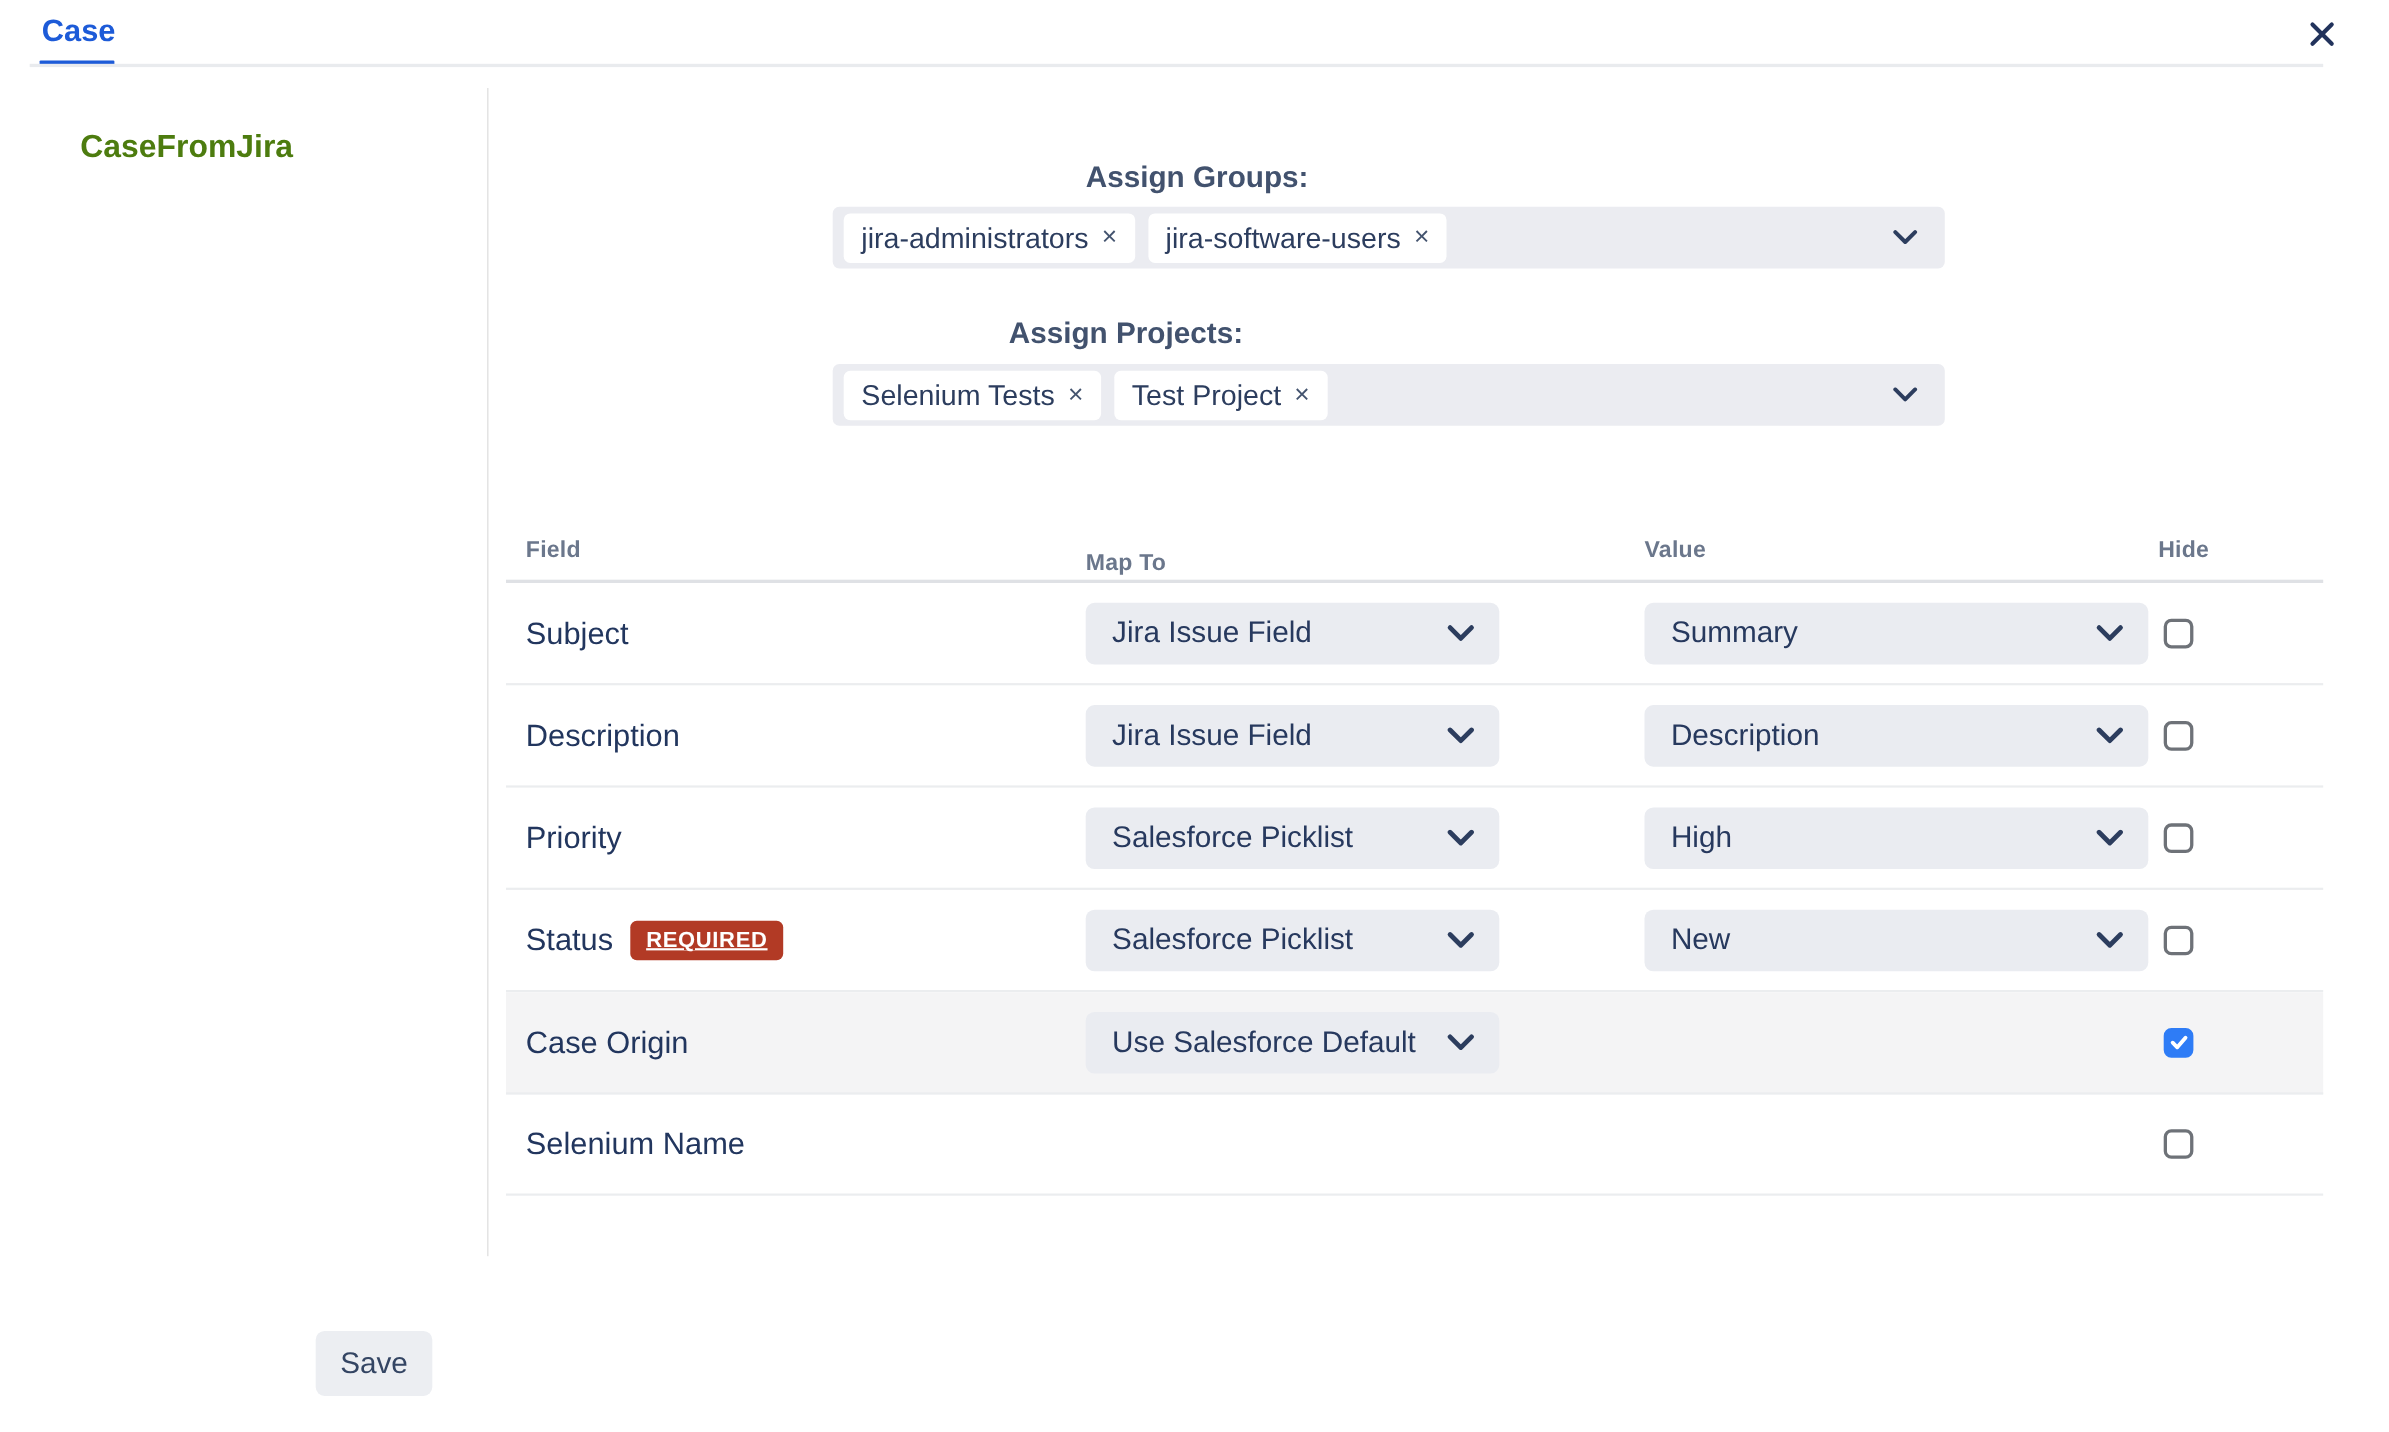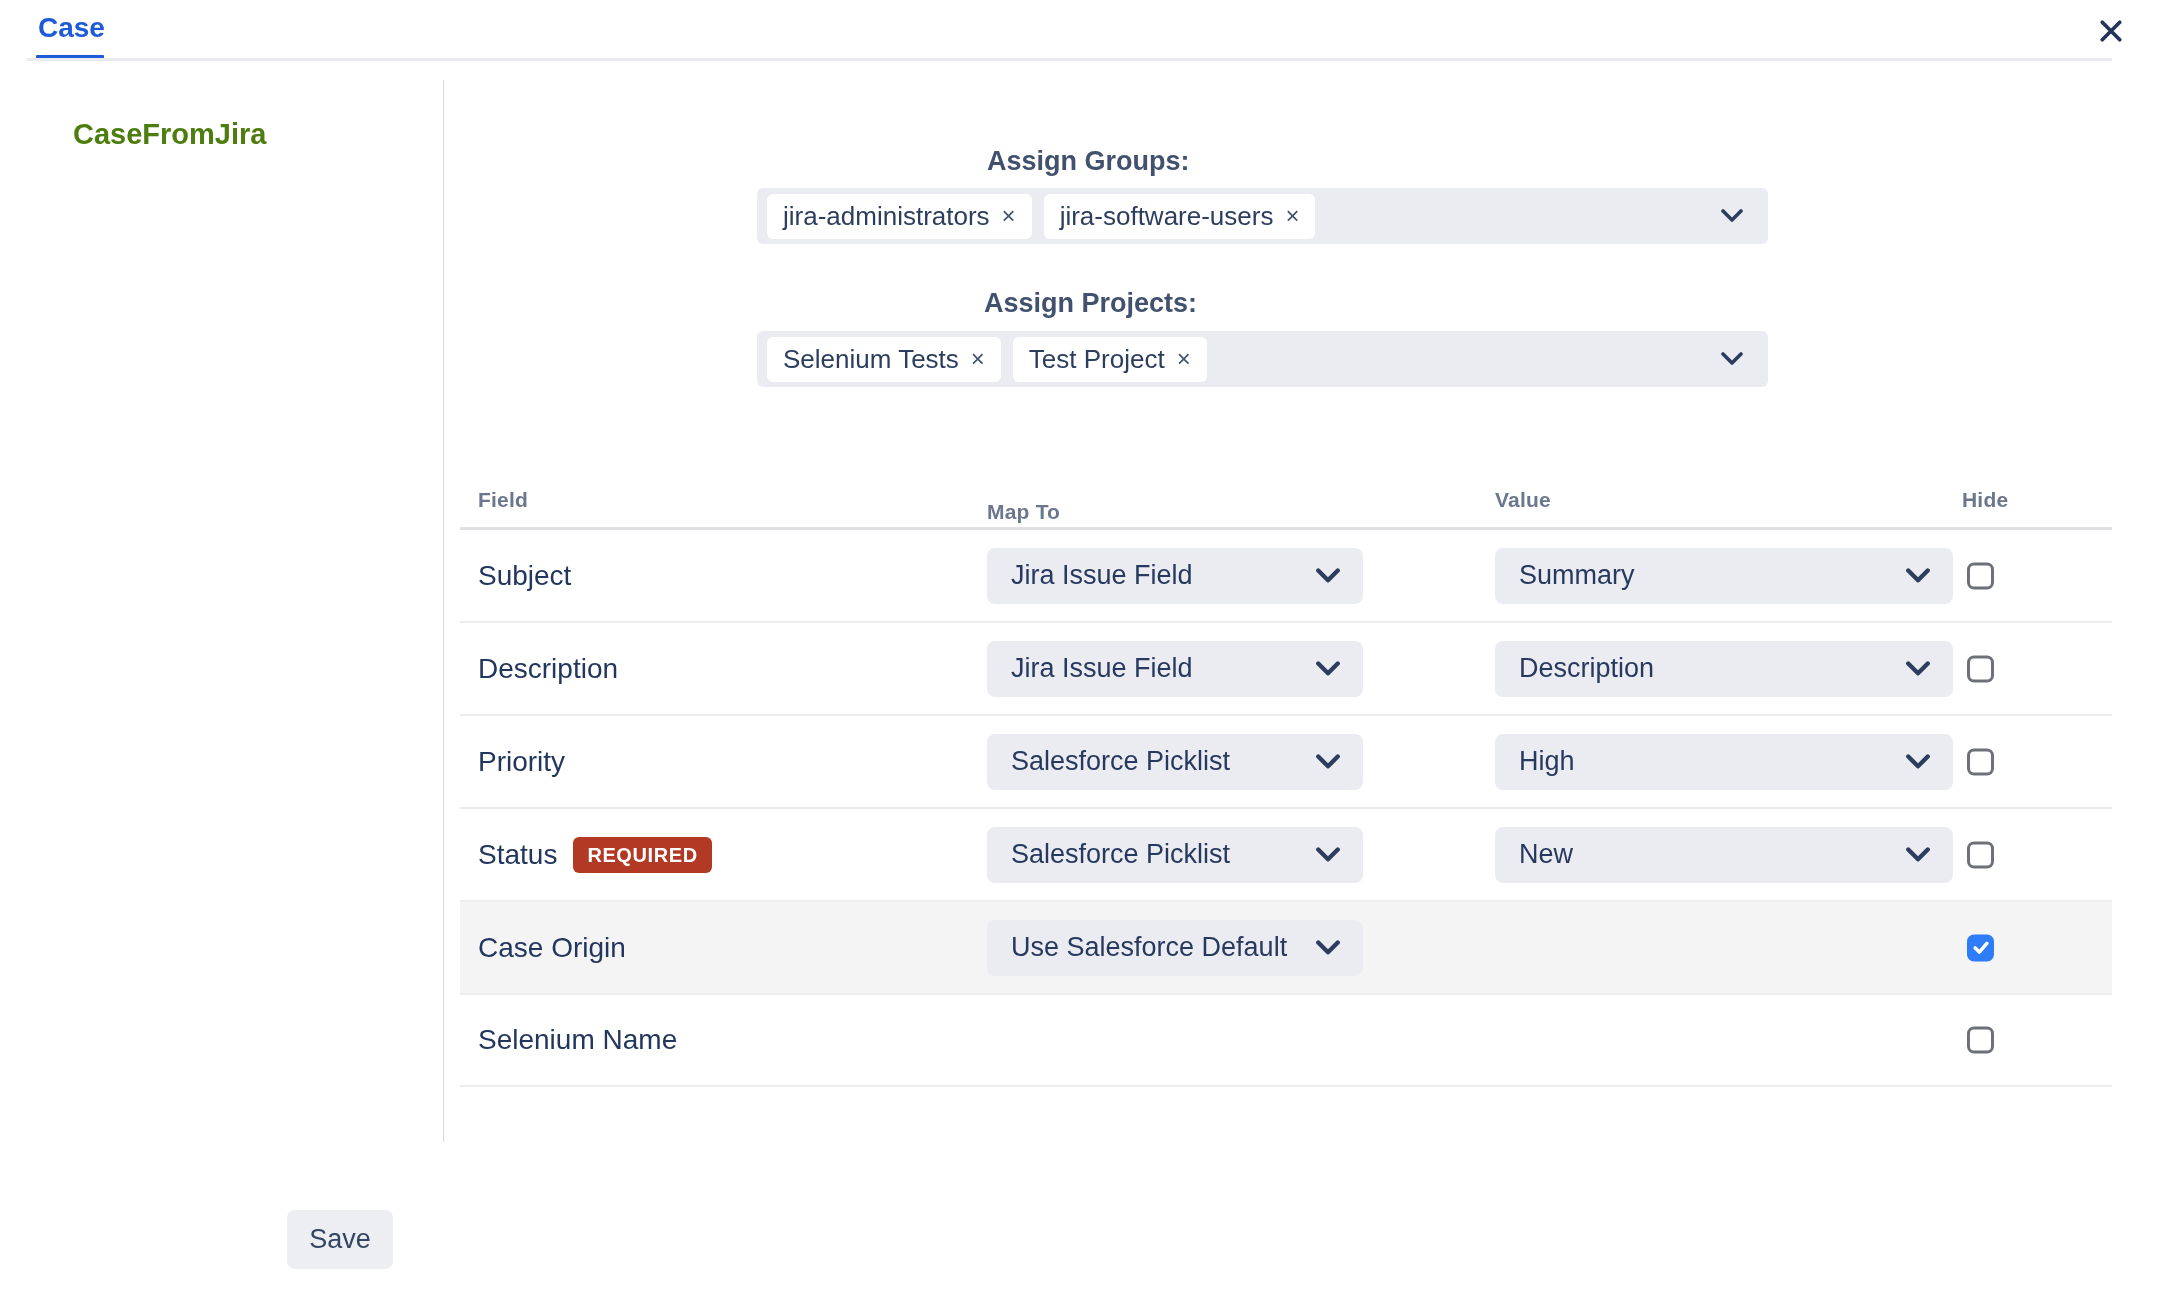--- a/index.html
+++ b/index.html
@@ -50,21 +50,21 @@
   .trow:last-child{height:92px;}
   .trow.highlighted{background:var(--grayrow);}
   .cell-field{
     position:absolute; left:18px; top:50%; transform:translateY(-50%);
     display:flex; align-items:center; font-size:28px; color:var(--navy);
   }
   .badge{
     display:none; margin-left:16px; background:var(--badge); color:#fff;
     font-size:20px; font-weight:bold; letter-spacing:.6px; border-radius:6px; padding:8px 14px; line-height:1;
   }
-  .trow.required .badge{display:inline-block;}
+  .trow.required .badge{display:inline-block;text-decoration:underline;}
   .select{
     position:absolute; top:50%; transform:translateY(-50%); height:56px; background:var(--selbg);
     border-radius:8px; display:flex; align-items:center; padding:0 56px 0 24px;
     font-size:27px; color:#27395e; cursor:pointer;
   }
   .select .chev{position:absolute; right:22px; top:50%; transform:translateY(-50%);}
   .map-select{left:527px; width:376px;}
   .val-select{left:1035px; width:458px;}
   .checkbox{
     position:absolute; left:1507px; top:50%; transform:translateY(-50%);
@@ -109,21 +109,21 @@
   <span class="tag">
     <span class="tag-text">jira-software-users</span>
     <span class="tag-x">×</span>
   </span>
 </div>
     <svg class="ms-chevron" width="24" height="14" viewBox="0 0 24 14">
       <path d="M3 2 L12 11 L21 2" fill="none" stroke="#2c3d5e" stroke-width="3.6" stroke-linecap="round" stroke-linejoin="round"></path>
     </svg>
   </div>
 
-  <div class="assign-label" style="left:984px; top:288px;">Assign Projects:</div>
+  <div class="assign-label" style="left:917px; top:288px;">Assign Projects:</div>
   <div class="multiselect" style="top:331px;">
     <div class="tags" id="projects-tags">
   <span class="tag">
     <span class="tag-text">Selenium Tests</span>
     <span class="tag-x">×</span>
   </span>
 
   <span class="tag">
     <span class="tag-text">Test Project</span>
     <span class="tag-x">×</span>

